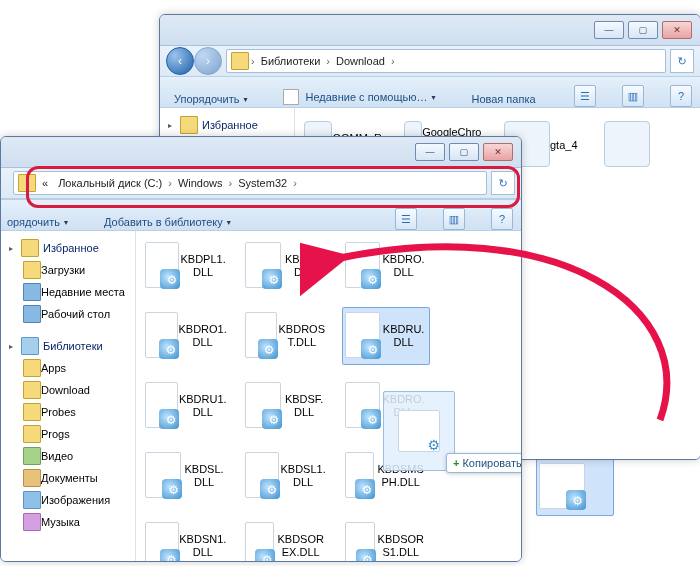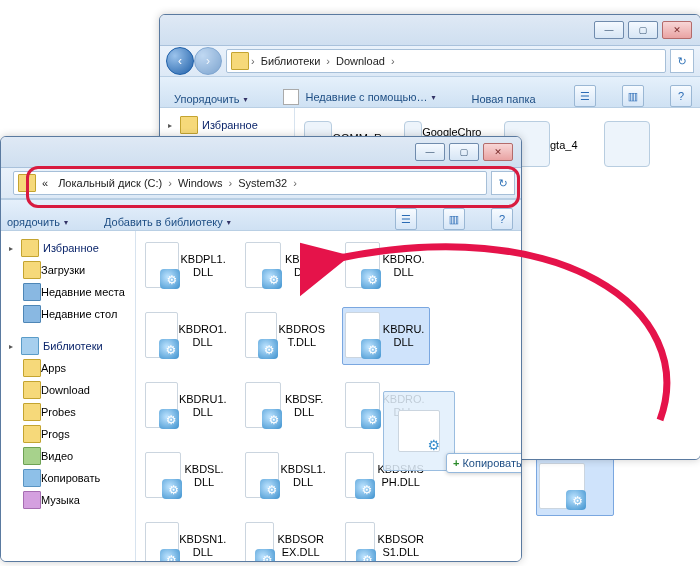--- a/index.html
+++ b/index.html
@@ -209,21 +209,21 @@
         <div class="sitem">
             <span class="sico fld"></span>
             <span>Загрузки</span>
           </div>
         <div class="sitem">
             <span class="sico desk"></span>
             <span>Недавние места</span>
           </div>
         <div class="sitem">
             <span class="sico desk"></span>
-            <span>Недавние стол</span>
+            <span>Рабочий стол</span>
           </div>
       </div>
       <div class="sgrp">
         <div class="sgrp-title">
             <span class="tree-toggle">▸</span>
             <span class="sico lib"></span>
             <span>Библиотеки</span>
           </div>
         <div class="sitem">
             <span class="sico fld"></span>
@@ -239,22 +239,26 @@
           </div>
         <div class="sitem">
             <span class="sico fld"></span>
             <span>Progs</span>
           </div>
         <div class="sitem">
             <span class="sico vid"></span>
             <span>Видео</span>
           </div>
         <div class="sitem">
+            <span class="sico doc"></span>
+            <span>Документы</span>
+          </div>
+        <div class="sitem">
             <span class="sico img"></span>
-            <span>Копировать</span>
+            <span>Изображения</span>
           </div>
         <div class="sitem">
             <span class="sico mus"></span>
             <span>Музыка</span>
           </div>
       </div>
     </div>
     <div class="pane">
       <div class="grid">
         <div class="item">

